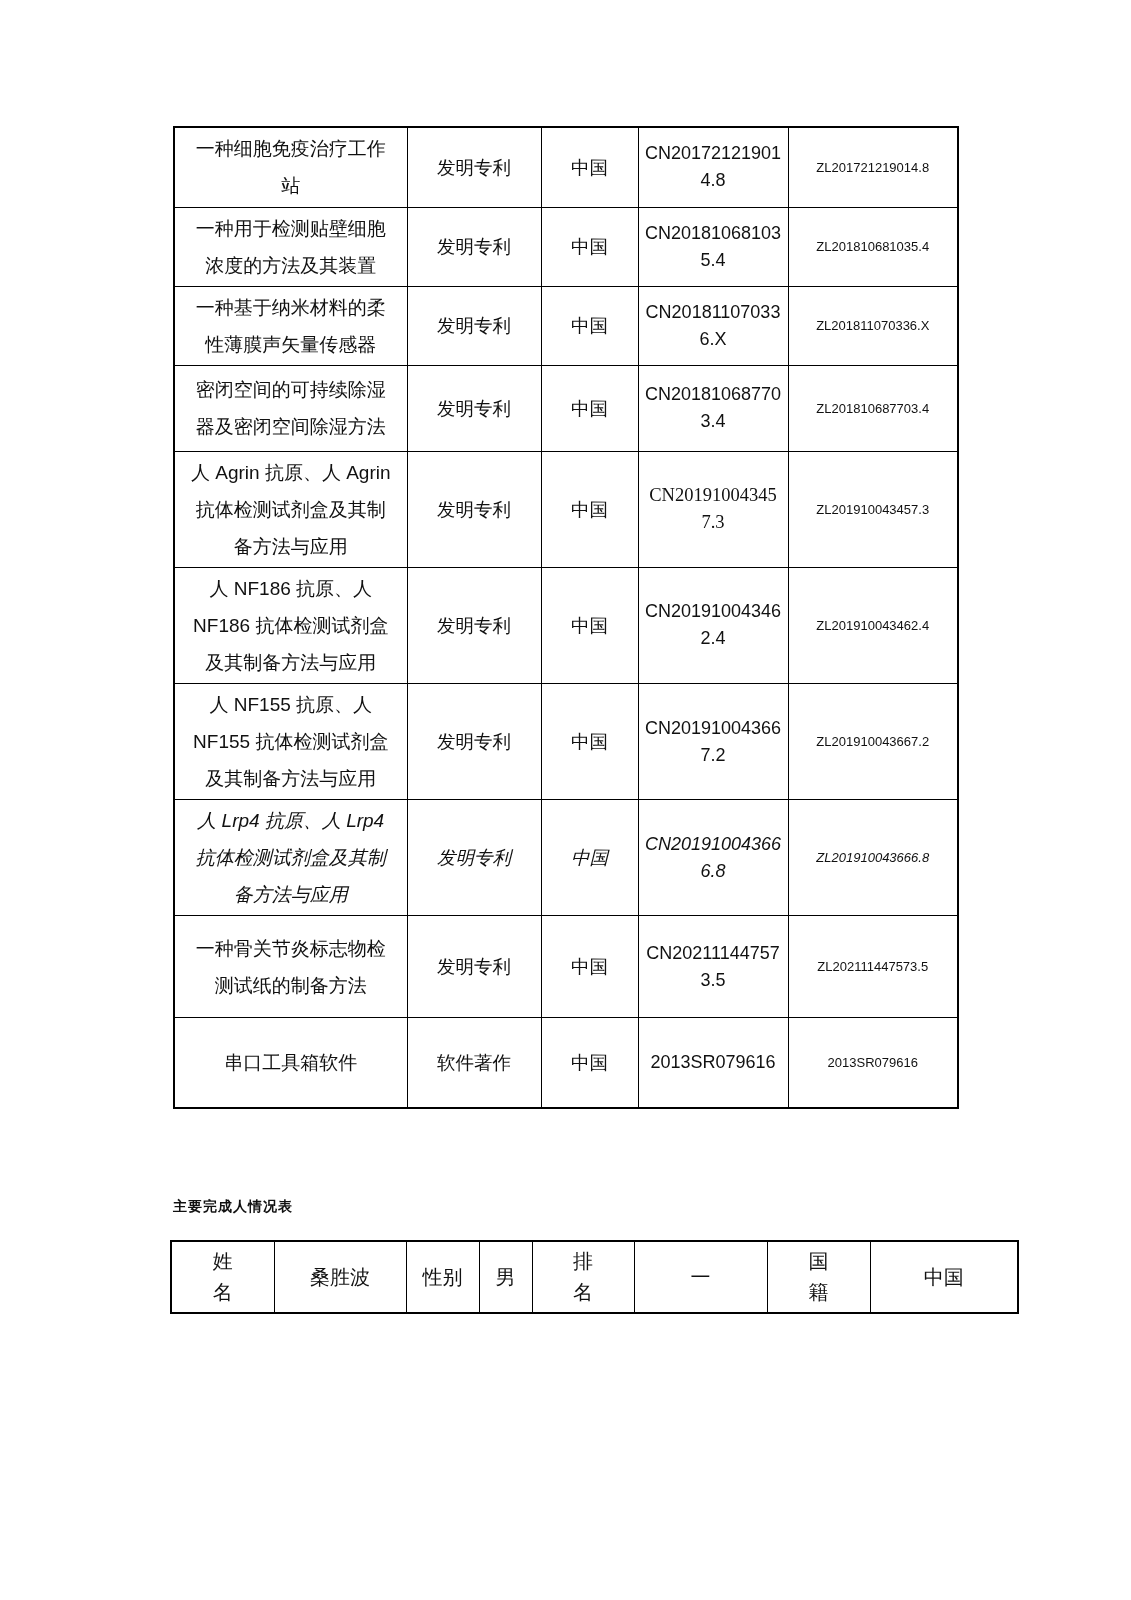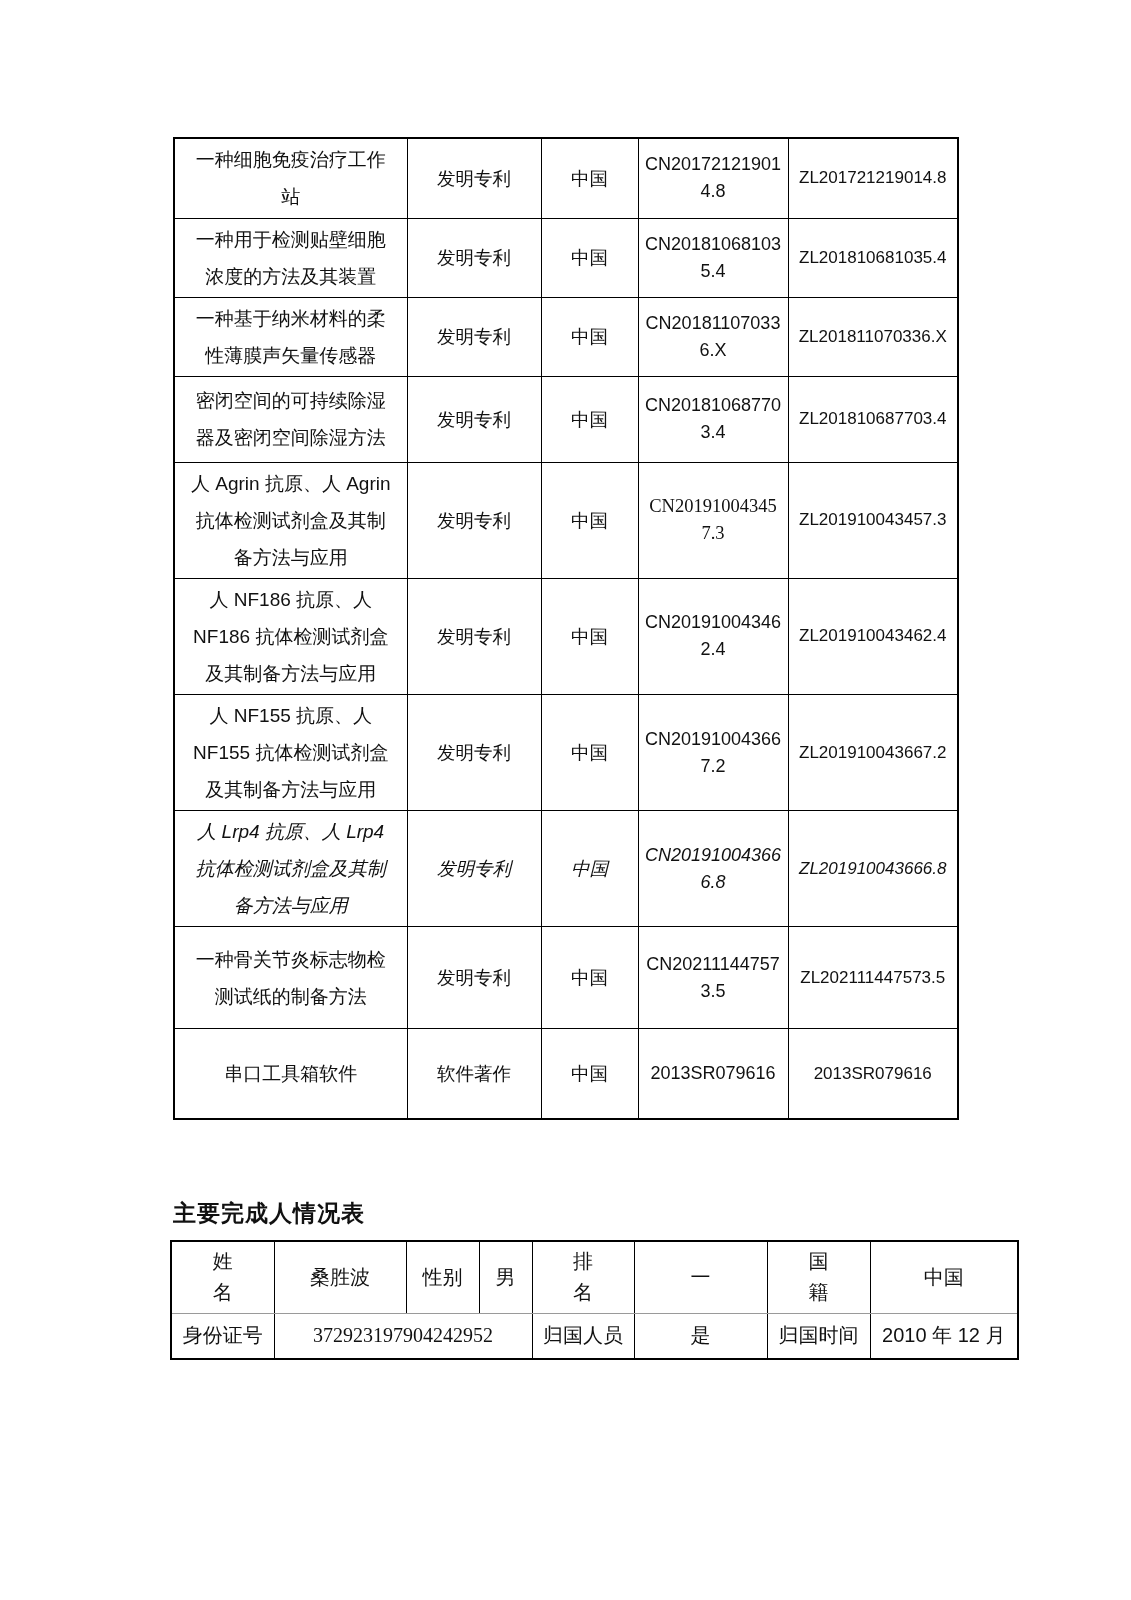--- a/index.html
+++ b/index.html
@@ -10,46 +10,46 @@
     background: #ffffff;
     font-family: "Liberation Sans", "DejaVu Sans", sans-serif;
     color: #111111;
   }
   table { border-collapse: collapse; table-layout: fixed; }
 
   
   .patent-table {
     position: absolute;
     left: 173px;
-    top: 137px;
+    top: 126px;
     width: 784px;
     border: 2.5px solid #000;
   }
   .patent-table td {
     border: 1.6px solid #000;
     text-align: center;
     vertical-align: middle;
     overflow: hidden;
   }
   .col-name    { font-size: 19px;   line-height: 1.95; padding: 2px 14px; }
   .col-type    { font-size: 18.5px; padding: 2px 4px; }
   .col-country { font-size: 18.5px; padding: 2px 4px; }
   .col-appno   { font-size: 18px;   line-height: 1.5; padding: 2px 5px; word-break: break-all; }
-  .col-grantno { font-size: 17px; padding: 2px 1px; }
+  .col-grantno { font-size: 13px; padding: 2px 1px; }
   .serif {
     font-family: "Liberation Serif", "DejaVu Serif", serif;
     font-size: 18.5px;
   }
 
   
   .section-heading {
     position: absolute;
     left: 173px;
     top: 1198px;
-    font-size: 23px;
+    font-size: 14px;
     font-weight: 700;
     letter-spacing: 1px;
   }
 
   
   .person-table {
     position: absolute;
     left: 170px;
     top: 1240px;
     width: 847px;
@@ -179,24 +179,16 @@
         <td>桑胜波</td>
         <td class="lbl">性别</td>
         <td>男</td>
         <td class="lbl">排
 名</td>
         <td>一</td>
         <td class="lbl">国
 籍</td>
         <td>中国</td>
       </tr>
-      <tr style="height:46px;">
-        <td class="lbl">身份证号</td>
-        <td colspan="3" class="id-number">372923197904242952</td>
-        <td class="lbl">归国人员</td>
-        <td>是</td>
-        <td class="lbl">归国时间</td>
-        <td>2010 年 12 月</td>
-      </tr>
     </tbody>
   </table>
 
 </div>
 
 </body></html>

